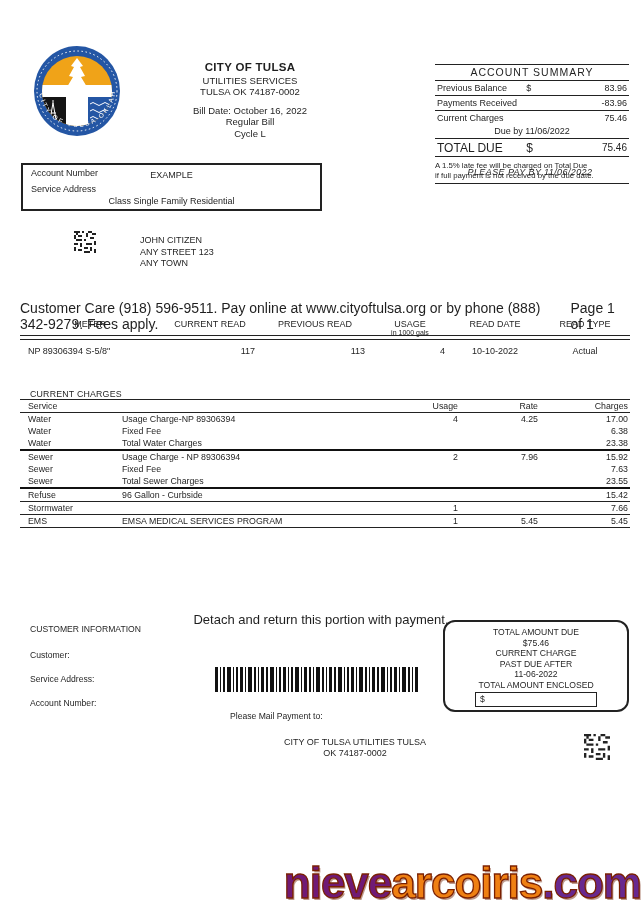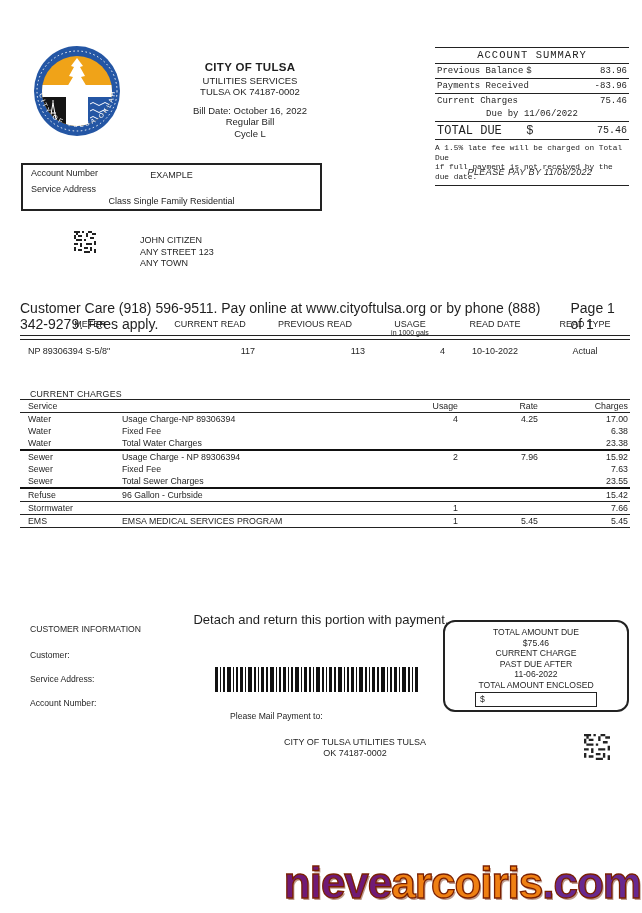--- a/index.html
+++ b/index.html
@@ -6,21 +6,21 @@
   .page{position:relative;width:642px;height:913px;background:#fff;overflow:hidden;
         font-family:"Liberation Sans", sans-serif;color:#1f1f1f;}
   .abs{position:absolute;}
 
   
   .hdr-center{left:130px;top:62px;width:240px;text-align:center;line-height:11.5px;font-size:9.5px;}
   .hdr-org{font-size:11.5px;font-weight:bold;letter-spacing:.3px;margin-bottom:1px;}
   .hdr-billblock{margin-top:7px;line-height:11.5px;}
 
   
-  .acct-sum{left:435px;top:47px;width:194px;font-size:9px;font-family:Liberation Mono, monospace;}
+  .acct-sum{left:435px;top:64px;width:194px;font-size:9px;}
   .as-title{text-align:center;font-size:10.5px;letter-spacing:1px;border-top:1.5px solid #222;
             border-bottom:1px solid #222;padding:1px 0 2px;}
   .as-row{position:relative;display:flex;border-bottom:1px solid #222;padding:2px 2px 2px 2px;height:10px;}
   .as-row .sym{position:absolute;left:47%;}
   .as-row .amt{margin-left:auto;}
   .as-row.noborder{border-bottom:none;}
   .as-dueby{text-align:center;padding:1px 0 2px;height:10px;}
   .as-total{position:relative;display:flex;font-size:12px;border-top:1.5px solid #222;
             border-bottom:1.5px solid #222;padding:2px 2px;height:13px;align-items:center;}
   .as-total .sym{position:absolute;left:47%;}

